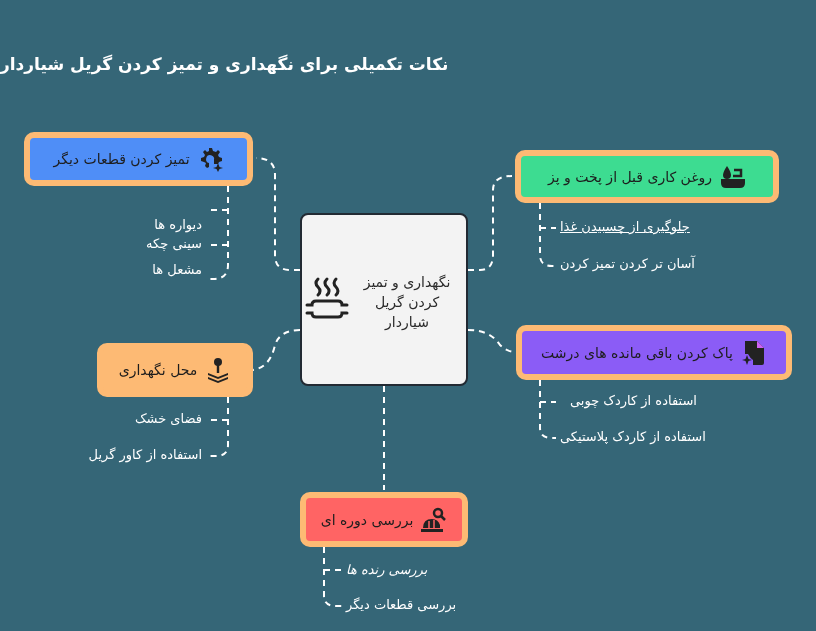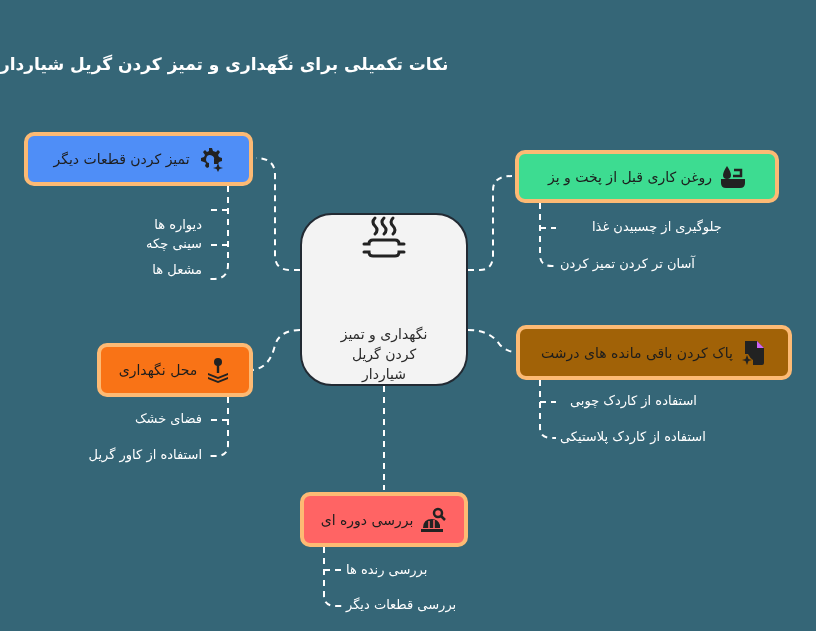--- a/index.html
+++ b/index.html
@@ -6,29 +6,29 @@
   body {
     width:816px; height:631px; background:#356677; position:relative; overflow:hidden;
     font-family:"DejaVu Sans", sans-serif;
   }
   .title {
     position:absolute; top:54px; left:0; width:816px; text-align:left;
     color:#ffffff; font-weight:bold; font-size:17px; direction:rtl;
   }
   svg.lines { position:absolute; left:0; top:0; }
   .node {
-    position:absolute; box-sizing:border-box; border:4px solid #fdba74; border-radius:10px;
+    position:absolute; box-sizing:border-box; border:6px solid #fdba74; border-radius:10px;
     display:flex; align-items:center; justify-content:center; gap:8px;
     direction:rtl; color:#1d1d1d; font-size:14px; white-space:nowrap;
   }
   .node .ic { width:26px; height:26px; display:inline-block; }
   .center {
     position:absolute; left:300px; top:213px; width:168px; height:173px;
-    background:#f3f3f3; border:2px solid #222a33; border-radius:32px; box-sizing:border-box;
-    display:flex; flex-direction:column; align-items:center; justify-content:space-between;
+    background:#f3f3f3; border:2px solid #222a33; border-radius:8px; box-sizing:border-box;
+    display:flex; flex-direction:row; align-items:center; justify-content:flex-start;
   }
   .center .ctext {
     direction:rtl; text-align:center; font-size:14px; line-height:20px; color:#2a2a2a;
     width:110px; margin-top:4px;
   }
   .leaf {
     position:absolute; color:#ffffff; font-size:13px; direction:rtl; white-space:nowrap;
   }
 </style>
 </head>
@@ -92,50 +92,50 @@
 <div class="leaf" style="right:614px; top:262px;">مشعل ها</div>
 
 <div class="node" style="left:515px; top:150px; width:264px; height:53px; background:#3ddc91;">
   <svg class="ic" viewBox="0 0 26 26">
     <path fill="#222" d="M7 2 Q3 8 3 11 A4 4 0 0 0 11 11 Q11 8 7 2 Z"></path>
     <path fill="none" stroke="#222" stroke-width="2.5" d="M14 6 L21 6 L21 12 L13 12"></path>
     <path fill="#222" d="M1 15 L25 15 L25 19 Q25 24 20 24 L6 24 Q1 24 1 19 Z"></path>
   </svg>
   <span>روغن کاری قبل از پخت و پز</span>
 </div>
-<div class="leaf" style="left:592px; top:219px;">جلوگیری از چسبیدن غذا</div>
+<div class="leaf" style="left:560px; top:219px;text-decoration:underline;">جلوگیری از چسبیدن غذا</div>
 <div class="leaf" style="left:560px; top:256px;">آسان تر کردن تمیز کردن</div>
 
-<div class="node" style="left:97px; top:343px; width:156px; height:54px; background:#f97316;">
+<div class="node" style="left:97px; top:343px; width:156px; height:54px; background:#fdba74;">
   <svg class="ic" viewBox="0 0 26 26">
     <circle cx="13" cy="5" r="4" fill="#222"></circle>
     <rect x="11.8" y="8" width="2.4" height="8" fill="#222"></rect>
     <path fill="#222" d="M3 16 L13 20 L23 16 L23 18 L13 22 L3 18 Z"></path>
     <path fill="#222" d="M3 20 L13 24 L23 20 L23 22 L13 26 L3 22 Z"></path>
   </svg>
   <span>محل نگهداری</span>
 </div>
 <div class="leaf" style="right:614px; top:411px;">فضای خشک</div>
 <div class="leaf" style="right:614px; top:447px;">استفاده از کاور گریل</div>
 
-<div class="node" style="left:516px; top:325px; width:276px; height:55px; background:#a16207;">
+<div class="node" style="left:516px; top:325px; width:276px; height:55px; background:#8b5cf6;">
   <svg class="ic" viewBox="0 0 26 26">
     <path fill="#222" d="M4 1 L16 1 L23 8 L23 23 Q23 25 21 25 L12 25 L12 20 Q9 18 7 14 L4 14 Z"></path>
     <path fill="#cf63f5" d="M16 1 L16 8 L23 8 Z"></path>
     <path fill="#222" d="M6 15 L7.5 19 L11 20 L7.5 21 L6 25 L4.5 21 L1 20 L4.5 19 Z"></path>
   </svg>
   <span>پاک کردن باقی مانده های درشت</span>
 </div>
 <div class="leaf" style="left:560px; top:393px;margin-left:10px;">استفاده از کاردک چوبی</div>
 <div class="leaf" style="left:560px; top:429px;">استفاده از کاردک پلاستیکی</div>
 
 <div class="node" style="left:300px; top:492px; width:168px; height:55px; background:#ff6464;">
   <svg class="ic" viewBox="0 0 26 26">
     <circle cx="17" cy="6" r="4" fill="none" stroke="#222" stroke-width="2.5"></circle>
     <path stroke="#222" stroke-width="2.5" d="M20 9 L24 13"></path>
     <path fill="#222" d="M2 21 Q2 12 11 12 Q17 12 19 18 L19 21 Z"></path>
     <rect x="0" y="22" width="22" height="3" fill="#222"></rect>
     <path stroke="#ff6464" stroke-width="1.5" d="M8 14 L8 21 M13 13 L13 21"></path>
   </svg>
   <span>بررسی دوره ای</span>
 </div>
-<div class="leaf" style="left:346px; top:562px;">بررسی رنده ها</div>
+<div class="leaf" style="left:346px; top:562px;font-style:italic;">بررسی رنده ها</div>
 <div class="leaf" style="left:346px; top:597px;">بررسی قطعات دیگر</div>
 
 </body></html>

